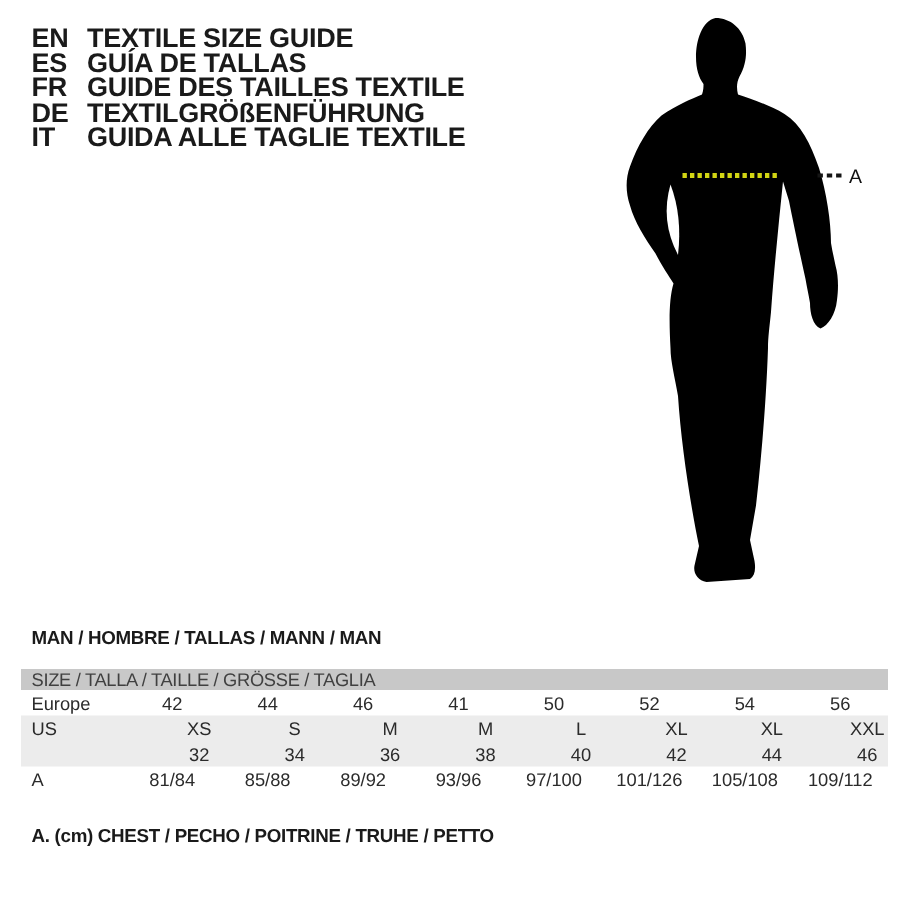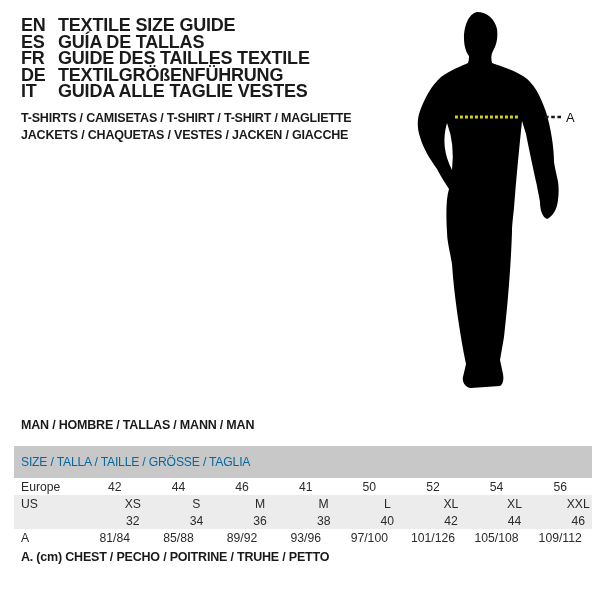--- a/index.html
+++ b/index.html
@@ -24,22 +24,22 @@
   
   .figure-svg{position:absolute;left:0;top:0;width:600px;height:600px;}
   .chest-dash{stroke:var(--accent);stroke-width:3.2;stroke-dasharray:2.9 2.1;}
   .leader-dash{stroke:#151515;stroke-width:2.6;stroke-dasharray:3.6 2.6;}
   .measure-a{font-family:"Liberation Sans", sans-serif;font-size:13px;fill:#111;}
   
   .section-title{position:absolute;left:21px;top:418px;
     font-size:12.5px;font-weight:bold;letter-spacing:-0.2px;white-space:nowrap;}
   
   .size-table{position:absolute;left:14px;top:446px;width:578px;font-size:12.2px;color:#2b2b2b;}
-  .t-header{height:32px;background:var(--th-bg);display:flex;align-items:center;
-    padding-left:7px;color:#0369a1;letter-spacing:-0.2px;}
+  .t-header{height:14px;background:var(--th-bg);display:flex;align-items:center;
+    padding-left:7px;color:#404040;letter-spacing:-0.2px;}
   .t-row{display:flex;height:17px;align-items:center;}
   .t-row.band{background:var(--band-bg);gap:36px;}
   .t-label{width:62px;padding-left:7px;}
   .t-cell{flex:1;text-align:center;}
   
   .footnote{position:absolute;left:21px;top:550px;
     font-size:12.5px;font-weight:bold;letter-spacing:-0.2px;white-space:nowrap;}
 </style>
 </head>
 <body>
@@ -100,28 +100,24 @@
     <div class="lang-row">
       <span class="lang-code">FR</span>
       <span class="lang-text">GUIDE DES TAILLES TEXTILE</span>
     </div>
     <div class="lang-row">
       <span class="lang-code">DE</span>
       <span class="lang-text">TEXTILGRÖßENFÜHRUNG</span>
     </div>
     <div class="lang-row">
       <span class="lang-code">IT</span>
-      <span class="lang-text">GUIDA ALLE TAGLIE VESTES</span>
+      <span class="lang-text">GUIDA ALLE TAGLIE TEXTILE</span>
     </div>
   </div>
 
-  <div class="product-lines">
-    <div>T-SHIRTS / CAMISETAS / T-SHIRT / T-SHIRT / MAGLIETTE</div>
-    <div>JACKETS / CHAQUETAS / VESTES / JACKEN / GIACCHE</div>
-  </div>
 
   <div class="section-title">MAN / HOMBRE / TALLAS / MANN / MAN</div>
 
   <div class="size-table">
     <div class="t-header">SIZE / TALLA / TAILLE / GRÖSSE / TAGLIA</div>
 
     <div class="t-row">
       <span class="t-label">Europe</span>
       <span class="t-cell">42</span>
       <span class="t-cell">44</span>

